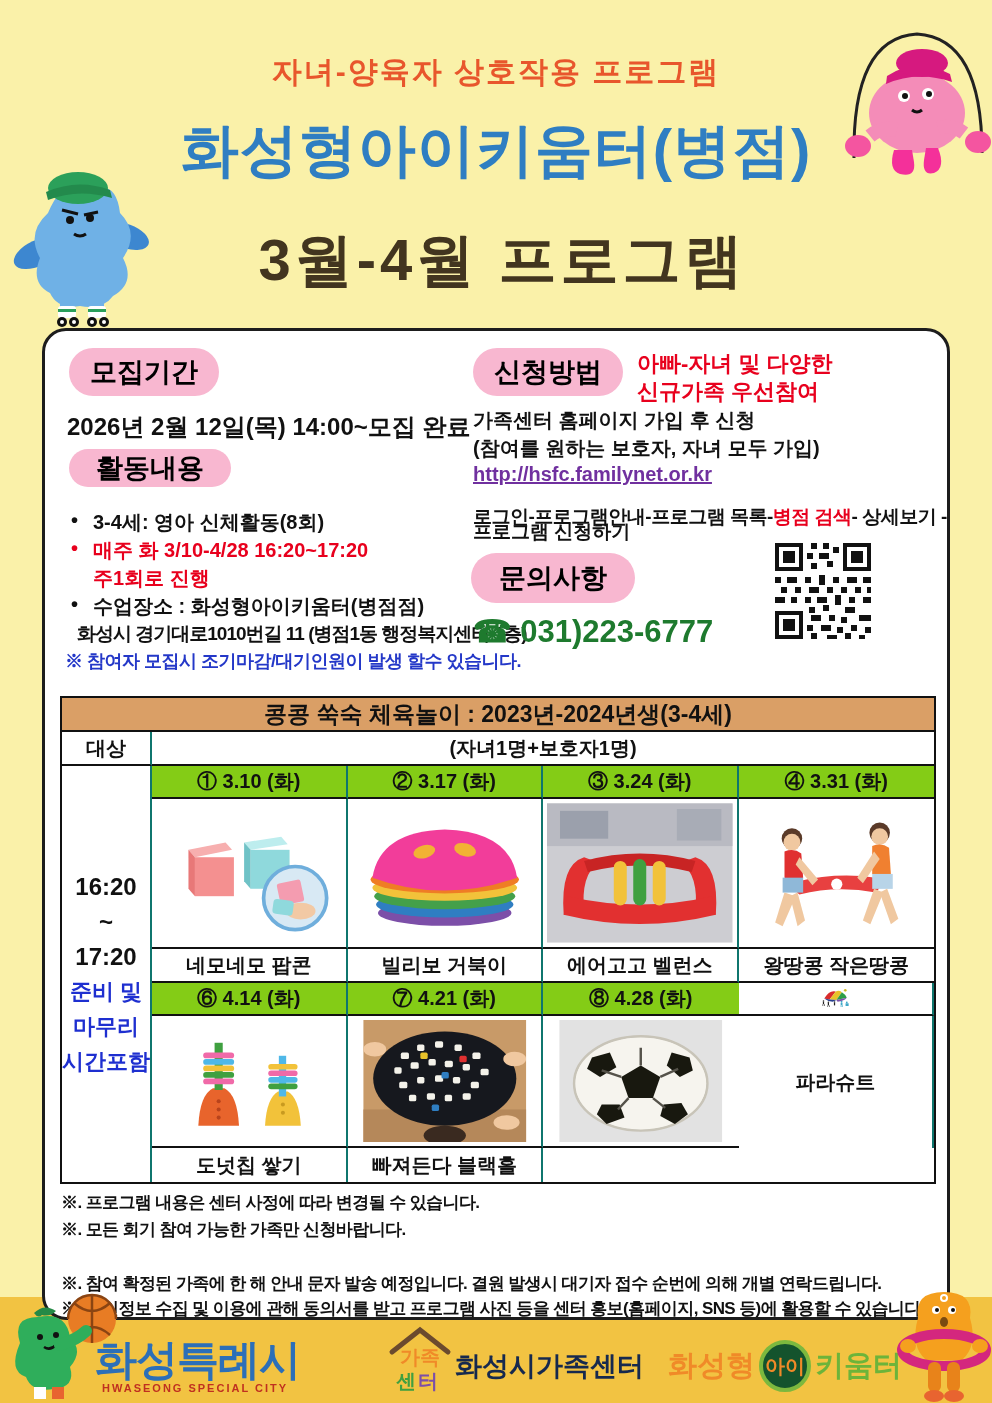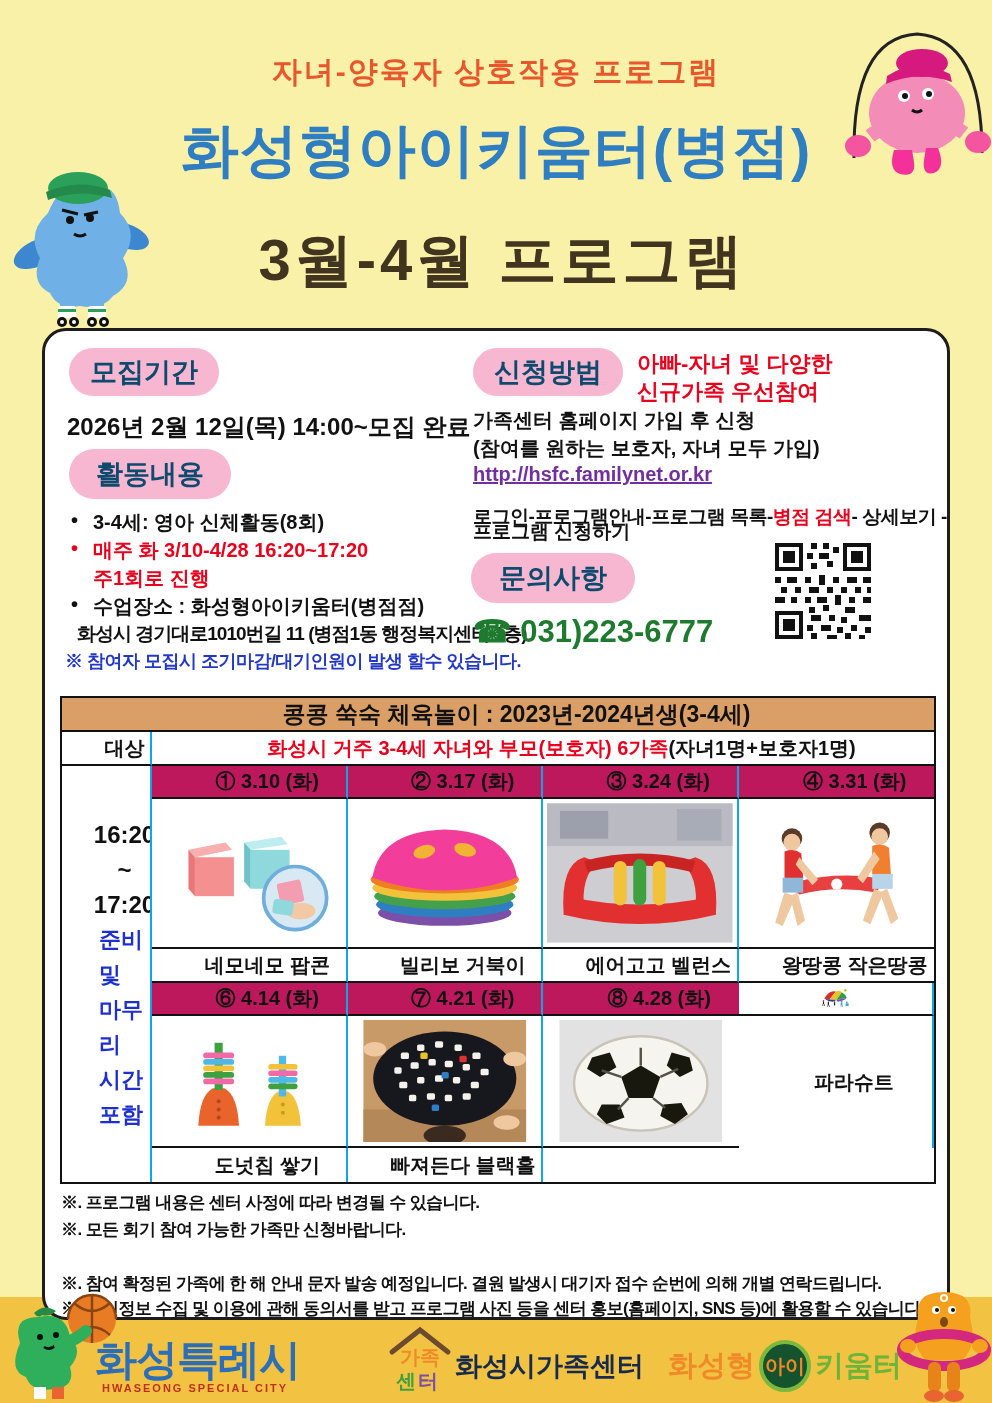--- a/index.html
+++ b/index.html
@@ -18,45 +18,45 @@
   .main-title { left:0; right:0; top:112px; text-align:center;
     font-size:58px; letter-spacing:1px; color:#2F7EC2; }
   .program-title { left:0; right:0; top:222px; text-align:center;
     font-size:58px; letter-spacing:4px; color:#42351F;padding-left:13px; }
 
   
   .content-box { left:42px; top:328px; width:908px; height:992px;
     background:#fff; border:3px solid #1d1d1d; border-radius:24px; z-index:2; }
 
   .pill { position:absolute; display:flex; align-items:center; justify-content:center;
-    background:#F8B7D0; border-radius:26px; font-size:27px; color:#0c4a6e; }
+    background:#F8B7D0; border-radius:26px; font-size:27px; color:#000000; }
 
   .line { position:absolute; font-size:20px; white-space:nowrap; }
   .bullet-row { position:absolute; display:flex; font-size:20px; white-space:nowrap; }
   .dot { width:26px; text-align:left; padding-left:4px; }
   .red { color:#E8001D; }
   .blue-note { color:#2438C8; }
   .link { color:#70309F; text-decoration:underline; }
   .phone { color:#1E7A2E; }
 
   
   #schedule { position:absolute; left:15px; top:365px; width:876px;
     display:grid;
     grid-template-columns:90px 1fr 1fr 1fr 1fr;
     grid-template-rows:34px 34px 33px 150px 34px 33px 132px 34px;
     border:2.5px solid #111; background:#fff; }
   .tcell { display:flex; align-items:center; justify-content:center;
-    font-size:20px; overflow:hidden;padding-left:37px; }
-  .br { border-right:2px solid #0ea5e9; }
+    font-size:20px; overflow:hidden; }
+  .br { border-right:2px solid #0f766e; }
   .bb { border-bottom:2px solid #111; }
   .t-title { grid-column:1/6; background:#DA9F66; font-size:23px; }
   .t-target { grid-column:2/6; font-size:20px; }
   .t-time { grid-row:3/9; flex-direction:column; font-size:24px; line-height:35px; }
   .t-time .bluetxt { color:#1E2FD0; font-size:22px; }
-  .t-date { background:#be185d; }
+  .t-date { background:#84cc16; }
   .t-img { padding:4px; }
   .t-img svg { width:100%; height:100%; }
   .t-label { font-size:20px; }
 
   
   .foot-line { position:absolute; left:16px; font-size:17px; letter-spacing:-0.6px;
     white-space:nowrap; }
 
   
   .footer-band { left:0; top:1297px; width:992px; height:106px; background:#F2C342; z-index:1; }
@@ -126,21 +126,21 @@
     <path d="M96 130 Q104 150 92 155 Q80 158 82 142 L84 130 Z" fill="#F4309A"></path>
   </svg>
 
   <div class="abs content-box">
 
     <div class="pill" style="left:24px;top:17px;width:150px;height:48px">
       <span>모집기간</span>
     </div>
     <div class="line" style="left:22px;top:80px;font-size:24px">2026년 2월 12일(목) 14:00~모집 완료</div>
 
-    <div class="pill" style="left:24px;top:118px;width:162px;height:50px">
+    <div class="pill" style="left:24px;top:118px;width:162px;height:38px">
       <span>활동내용</span>
     </div>
 
     <div class="bullet-row" style="left:22px;top:178px">
       <span class="dot">•</span>
       <span>3-4세: 영아 신체활동(8회)</span>
     </div>
     <div class="bullet-row red" style="left:22px;top:206px">
       <span class="dot">•</span>
       <span>매주 화 3/10-4/28 16:20~17:20</span>
@@ -232,21 +232,20 @@
           <rect x="74" y="94" width="6" height="6"></rect>
           <rect x="88" y="96" width="6" height="4"></rect>
       </g>
     </svg>
 
     <div id="schedule">
       <div class="tcell t-title bb">콩콩 쑥숙 체육놀이 : 2023년-2024년생(3-4세)</div>
 
       <div class="tcell br bb">대상</div>
       <div class="tcell t-target bb">
-        <span class="red">화성시 거주 3-4세 자녀와 부모(보호자) 6가족</span>
         <span>(자녀1명+보호자1명)</span>
       </div>
 
       <div class="tcell t-time br">
         <span>16:20</span>
         <span>~</span>
         <span>17:20</span>
         <span class="bluetxt">준비 및</span>
         <span class="bluetxt">마무리</span>
         <span class="bluetxt">시간포함</span>

